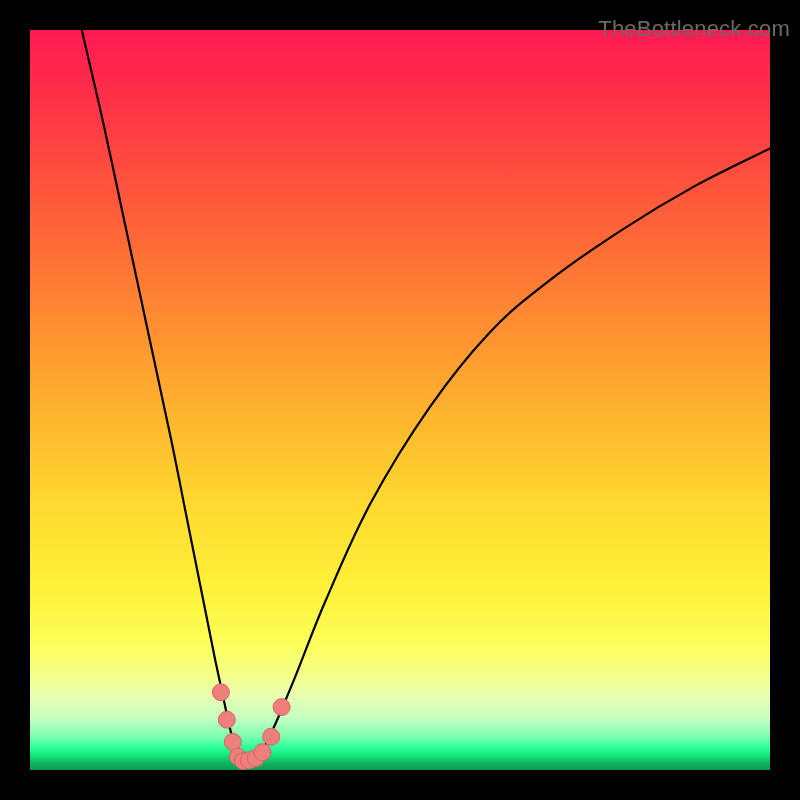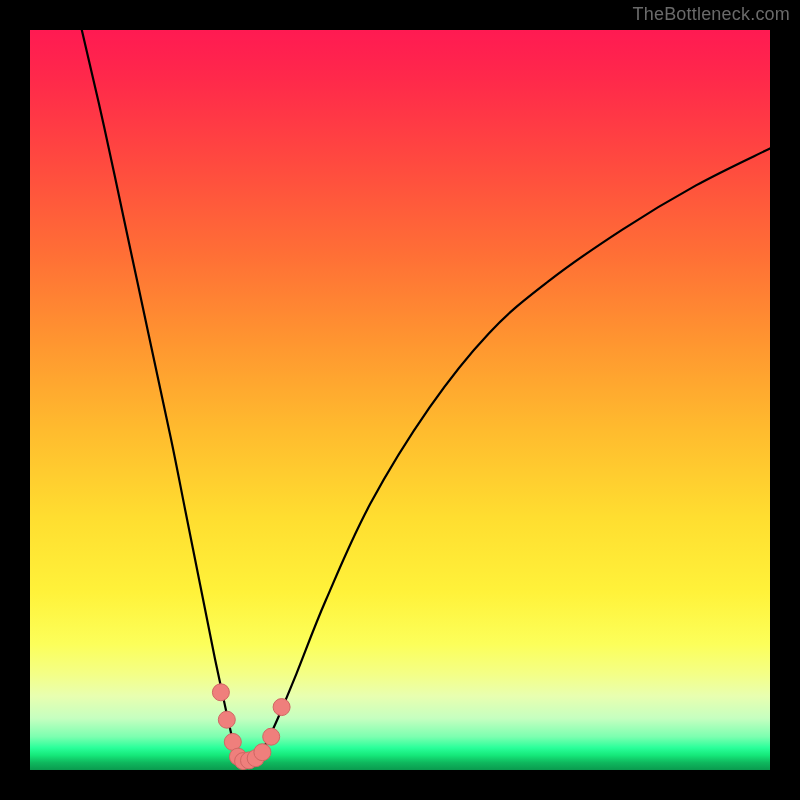--- a/index.html
+++ b/index.html
@@ -40,24 +40,24 @@
       #c6ffc0 93%,
       #7cffb0 95.5%,
       #2aff9a 97%,
       #15e87a 98%,
       #0fb85e 99%,
       #0a9a4e 100%
     );
   }
   .watermark {
     position: absolute;
-    top: 4px;
+    top: 16px;
     right: 10px;
     color: #6a6a6a;
-    font-size: 18px;
+    font-size: 22px;
     font-weight: 500;
     letter-spacing: 0.2px;
     user-select: none;
   }
   svg.curve {
     position: absolute;
     left: 0;
     top: 0;
     width: 740px;
     height: 740px;

